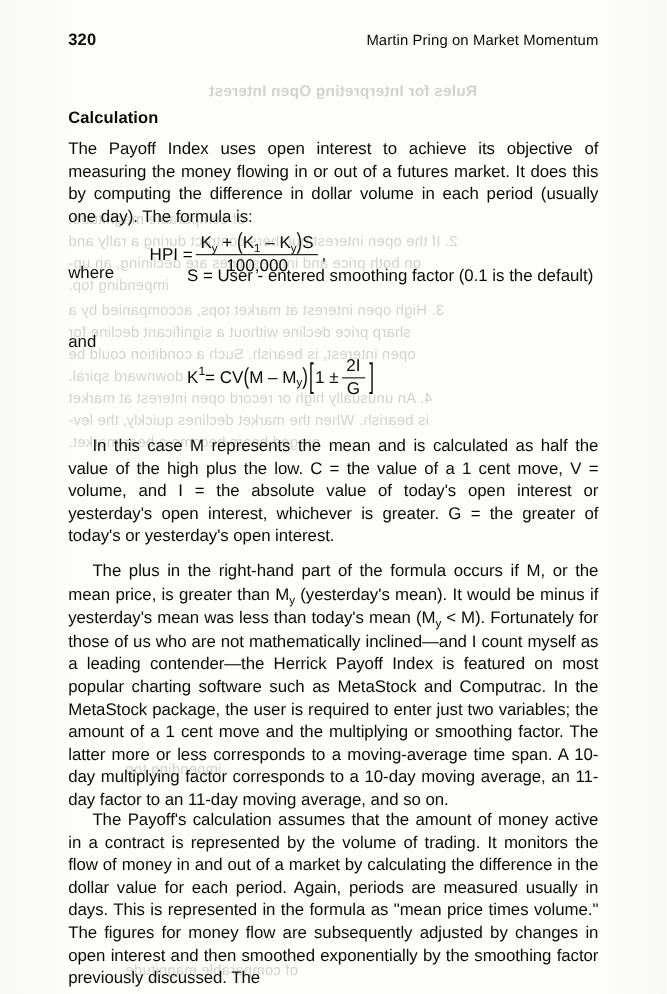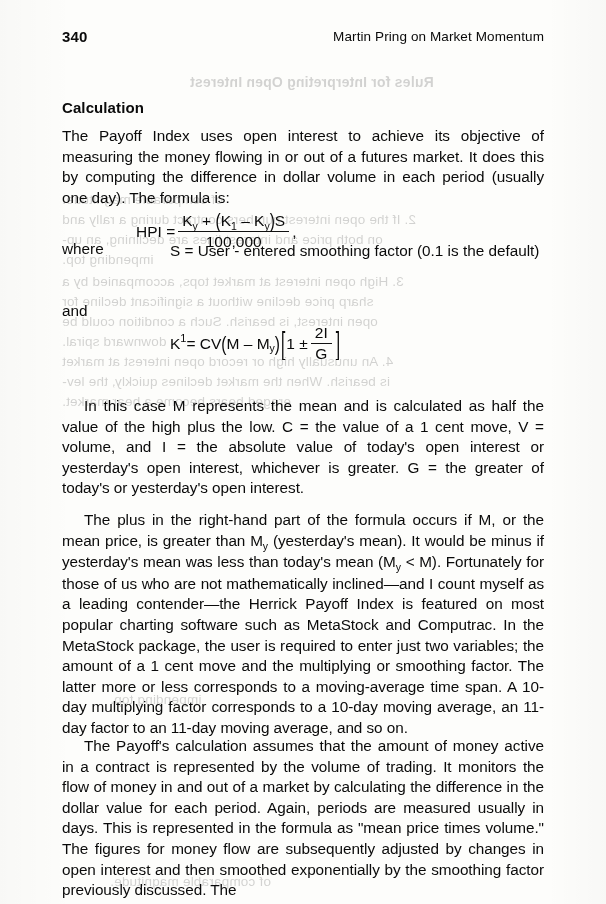--- a/index.html
+++ b/index.html
@@ -206,21 +206,21 @@
   <div class="bleed" style="left:62px; top:332px;">downward spiral.</div>
   <div class="bleed" style="left:62px; top:352px;">4. An unusually high or record open interest at market</div>
   <div class="bleed" style="left:62px; top:372px;">is bearish. When the market declines quickly, the lev-</div>
   <div class="bleed" style="left:62px; top:392px;">eraged bears become a bear market.</div>
   <div class="bleed" style="left:110px; top:690px;">impending top.</div>
   <div class="bleed" style="left:110px; top:872px;">of comparable magnitude.</div>
 
   <div class="content">
 
     <div class="header">
-      <div class="folio">340</div>
+      <div class="folio">320</div>
       <div class="running-head">Martin Pring on Market Momentum</div>
     </div>
 
     <h2 class="section-title">Calculation</h2>
 
     <p class="body-block" id="para1">The Payoff Index uses open interest to achieve its objective of measuring the money flowing in or out of a futures market. It does this by computing the difference in dollar volume in each period (usually one day). The formula is:</p>
 
     <div class="formula-area">
 
       <div class="frm-hpi">

